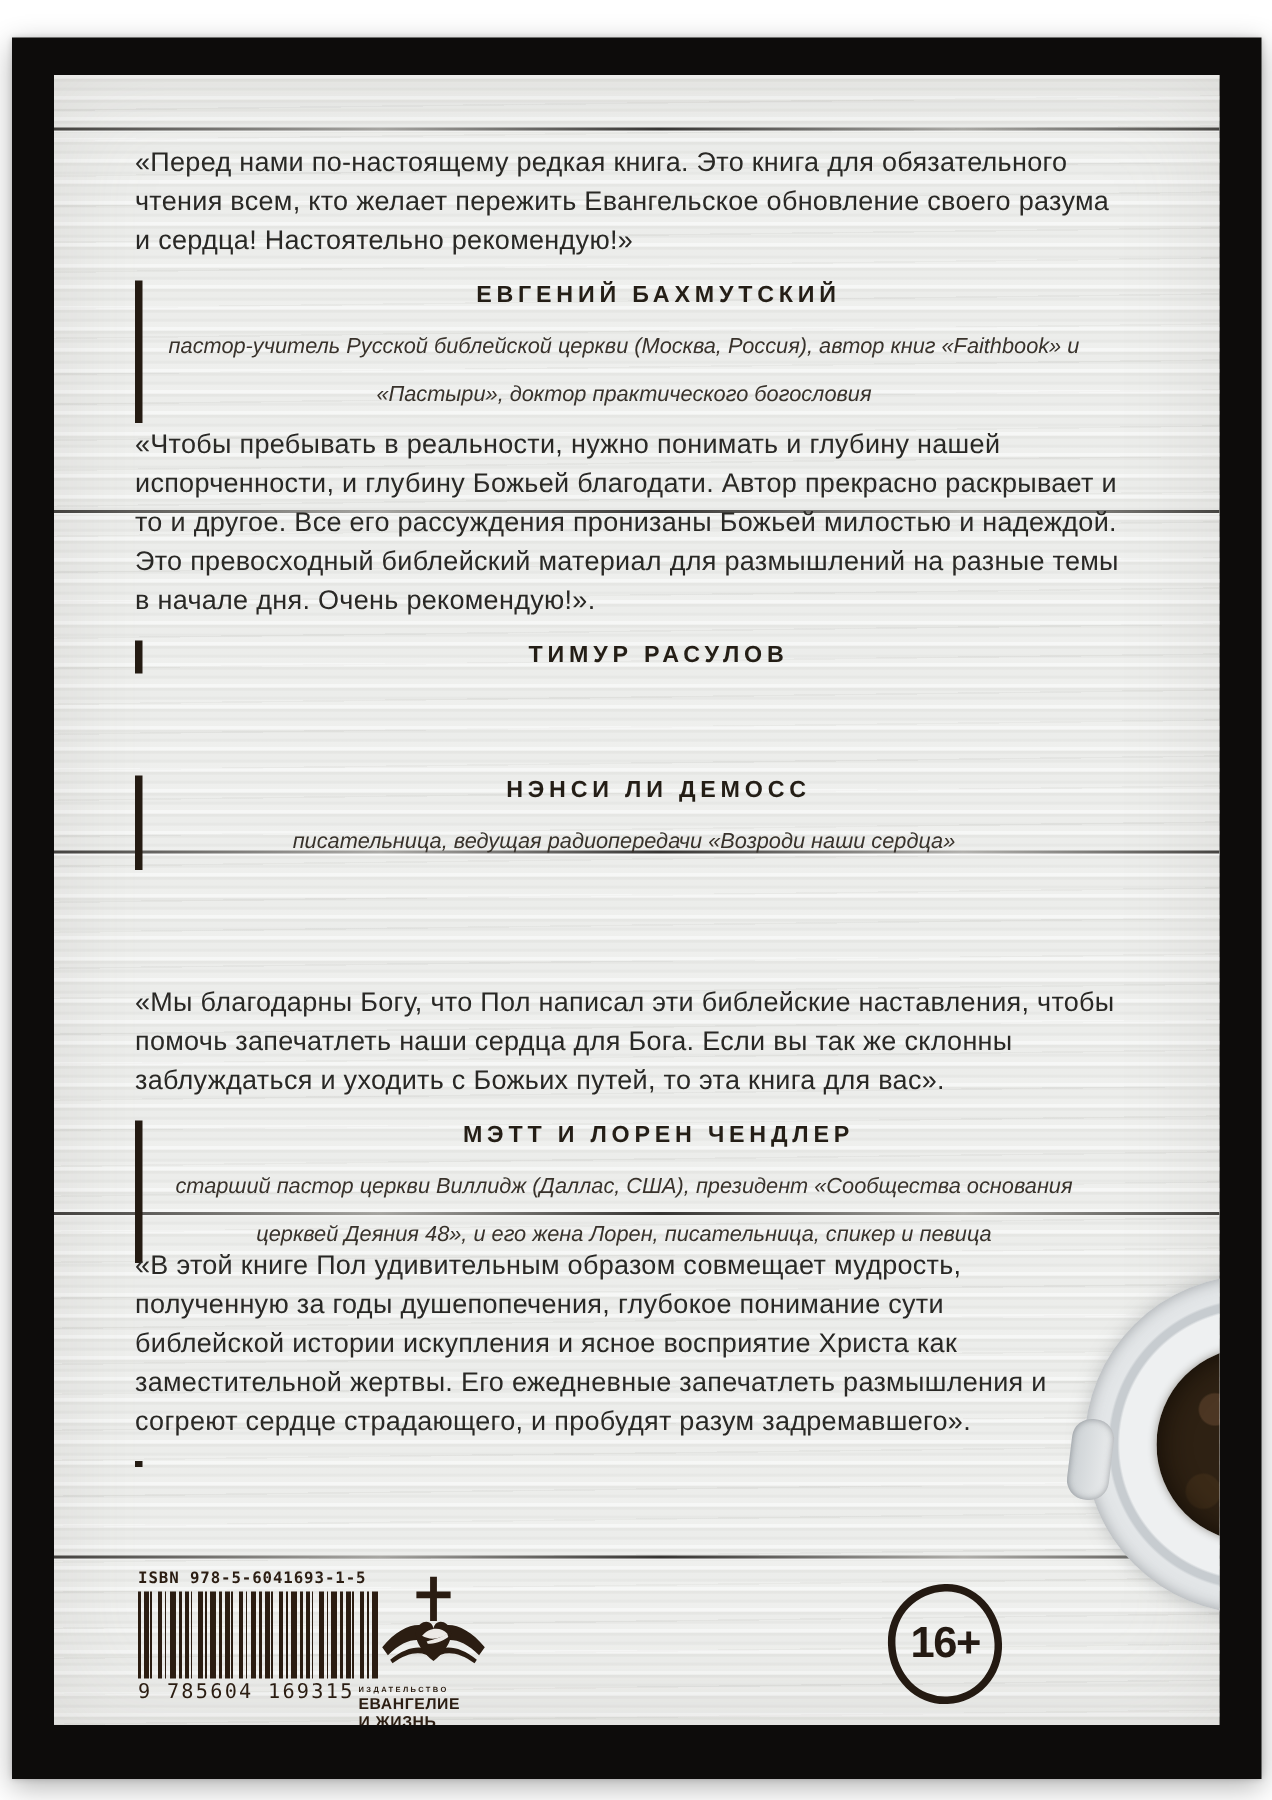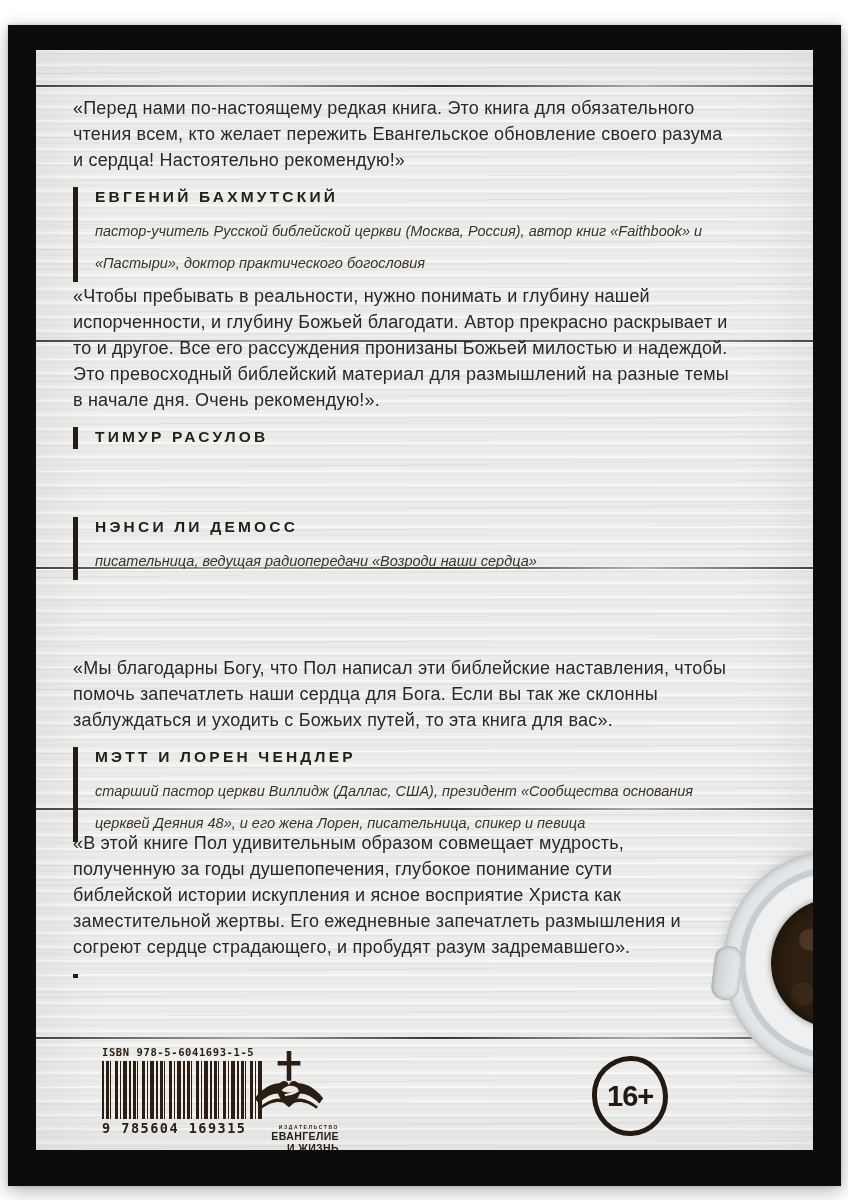--- a/index.html
+++ b/index.html
@@ -32,57 +32,57 @@
     box-shadow:inset 0 0 70px rgba(118,116,108,0.14);
   }
   .seam{
     position:absolute;left:0;width:100%;height:2px;
     background:linear-gradient(90deg,
       rgba(28,26,23,0.80), rgba(66,62,56,0.40) 28%,
       rgba(22,20,18,0.85) 52%, rgba(76,72,65,0.38) 78%,
       rgba(30,28,25,0.80));
     box-shadow:0 1px 0 rgba(255,255,255,0.45);
   }
-  .endorsement{position:absolute;left:37px;width:676px;}
+  .endorsement{position:absolute;left:54px;width:676px;}
   .quote{
     margin:0;width:660px;
     font-size:18px;line-height:26px;letter-spacing:0.2px;
     color:#292825;hyphens:auto;-webkit-hyphens:auto;
   }
-  .author{position:relative;margin-top:13px;padding:2px 0 3px 22px;}
+  .author{position:relative;margin-top:13px;padding:2px 0 3px 22px;text-align:center;}
   .accent-bar{position:absolute;left:0;top:1px;bottom:0;width:5px;background:#241b12;}
   .author-name{
     font-weight:bold;font-size:15.5px;letter-spacing:3.2px;color:#241e16;
   }
   .author-role{
     margin-top:9px;font-style:italic;font-size:14.5px;line-height:32px;
     color:#38322b;max-width:608px;
   }
   
-  .isbn-block{position:absolute;left:66px;top:996px;width:172px;color:#2b1d12;}
+  .isbn-block{position:absolute;left:56px;top:996px;width:172px;color:#2b1d12;}
   .isbn-label{
     font-family:"DejaVu Sans Mono", monospace;
     font-size:10.5px;font-weight:bold;letter-spacing:0.6px;white-space:nowrap;
   }
   .bars{
     width:162px;height:58px;margin-top:3px;
     background:repeating-linear-gradient(90deg,
       #2b1d12 0 2px, transparent 2px 4px,
       #2b1d12 4px 7px, transparent 7px 8px,
       #2b1d12 8px 9px, transparent 9px 13px,
       #2b1d12 13px 16px, transparent 16px 18px,
       #2b1d12 18px 19px, transparent 19px 21px,
       #2b1d12 21px 25px, transparent 25px 27px);
   }
   .ean{
     font-family:"DejaVu Sans Mono", monospace;
-    font-size:13.5px;font-weight:bold;letter-spacing:1.5px;
+    font-size:13.5px;font-weight:normal;letter-spacing:1.5px;
     margin-top:1px;white-space:nowrap;
   }
-  .publisher{position:absolute;left:203px;top:1001px;width:100px;text-align:right;color:#2b1d12;}
+  .publisher{position:absolute;left:203px;top:1001px;width:100px;text-align:left;color:#2b1d12;}
   .publisher svg{display:block;margin:0 auto;}
   .pub-tiny{font-size:5px;letter-spacing:1.6px;margin-top:3px;font-weight:bold;}
   .pub-line{font-size:10.5px;font-weight:bold;letter-spacing:0.4px;line-height:12px;}
   .badge{
     position:absolute;left:556px;top:1006px;width:66px;height:70px;
     border:5px solid #241a12;
     border-radius:52% 48% 50% 50% / 48% 52% 49% 51%;
     display:flex;align-items:center;justify-content:center;
     transform:rotate(-2deg);
   }

